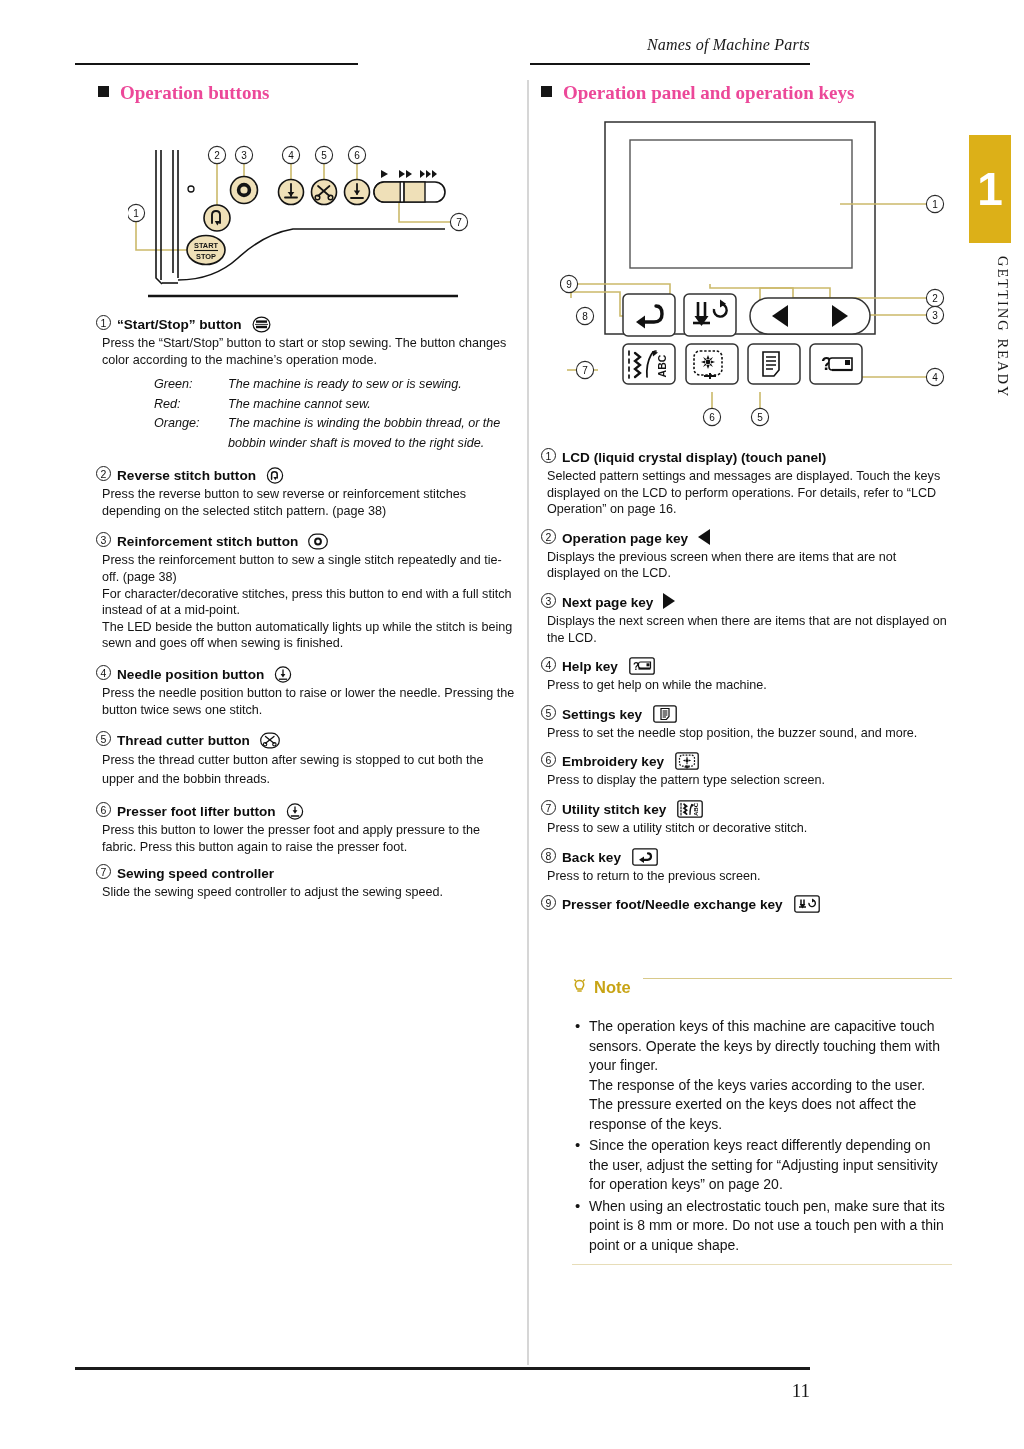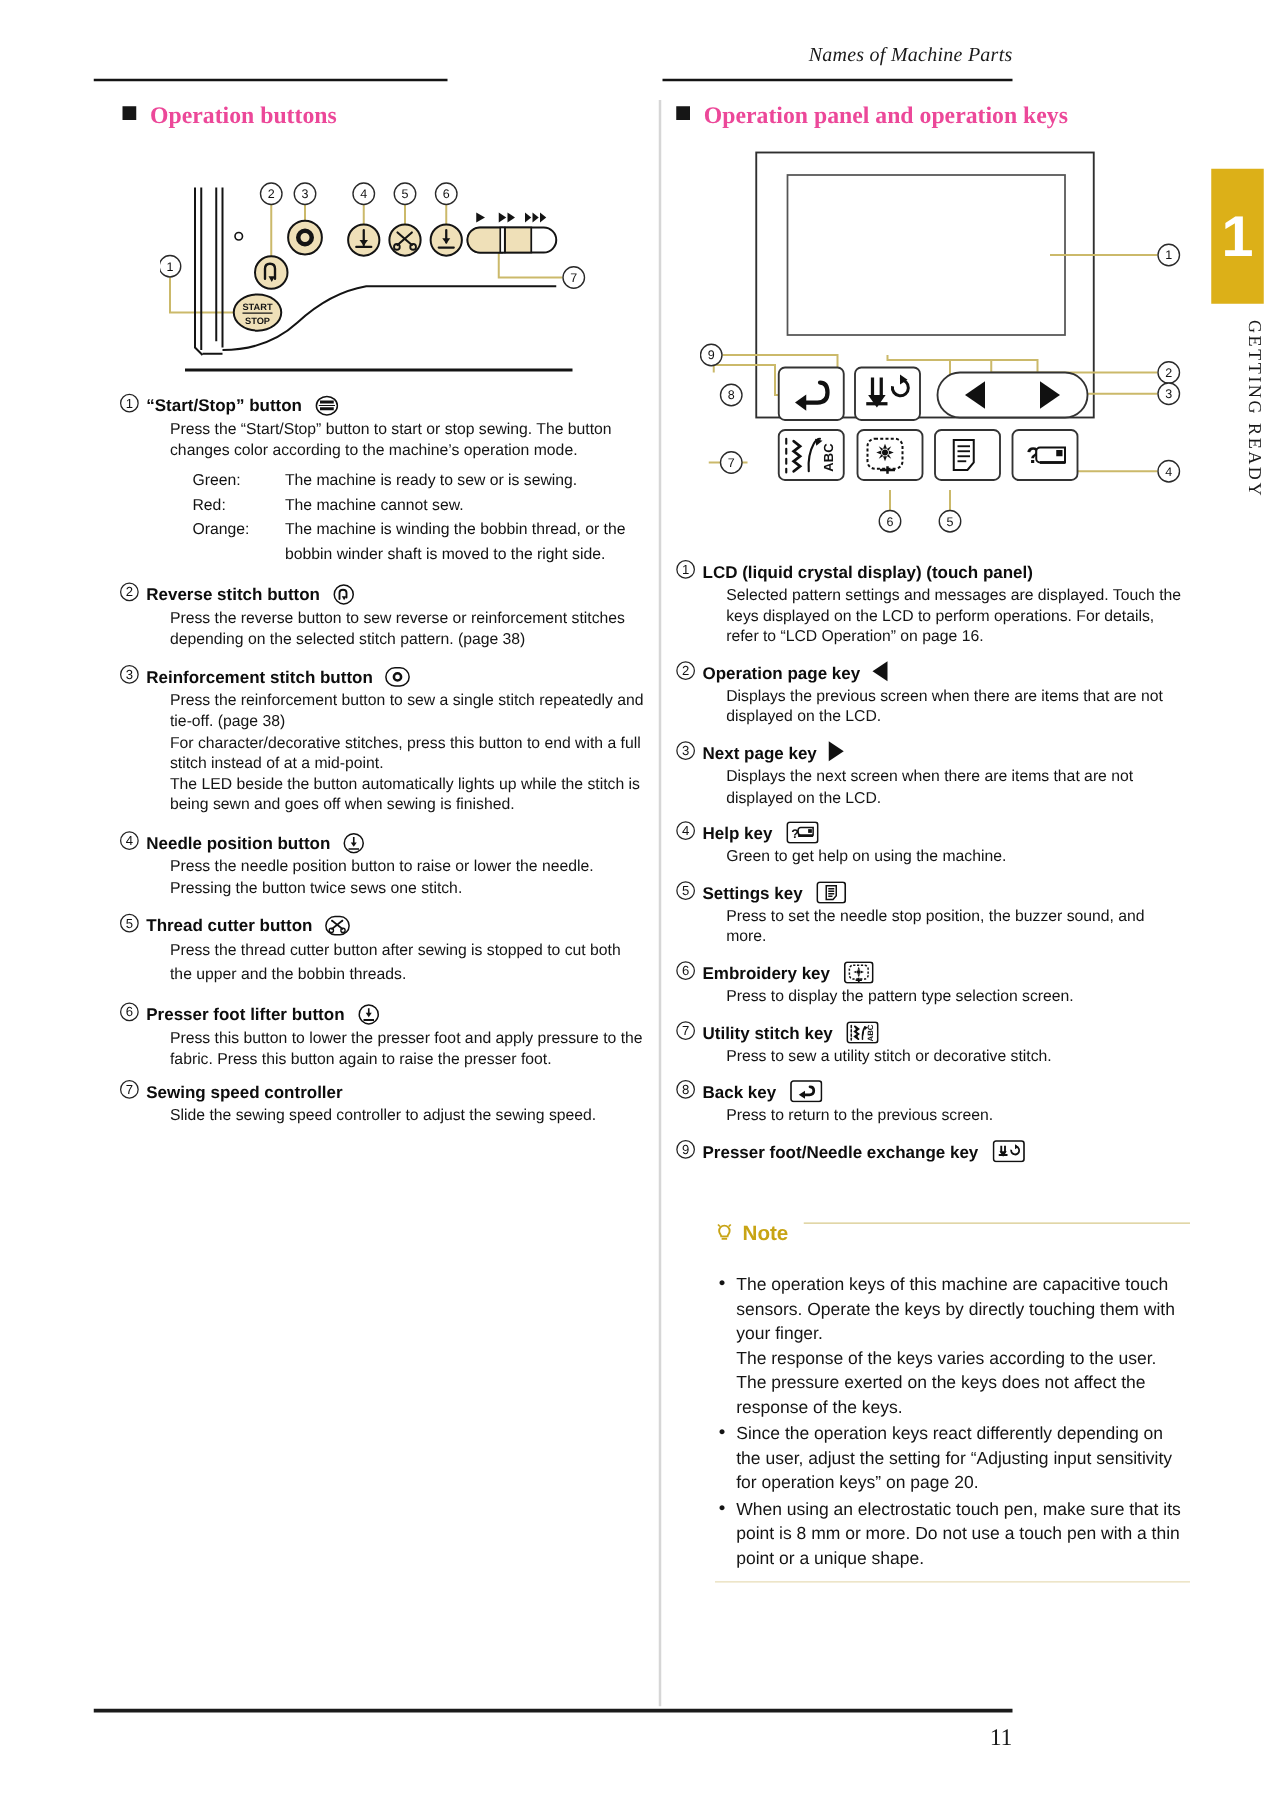--- a/index.html
+++ b/index.html
@@ -70,24 +70,24 @@
   
   .col{position:absolute;}
   .item{margin-bottom:9px;}
   .item-title{
     font-size:13.6px;font-weight:bold;color:#0d0d0d;
     line-height:19px;
     display:flex;align-items:flex-start;gap:6px;
   }
   .item-body{
     font-size:12.6px;line-height:16.6px;color:#141414;
-    margin-left:40px;margin-top:1px;
+    margin-left:6px;margin-top:1px;
   }
   .sub-table{
-    margin-left:58px;margin-top:7px;font-size:12.6px;line-height:19.5px;
+    margin-left:58px;margin-top:7px;font-size:12.6px;line-height:19.5px;font-style:italic;
   }
   .sub-row{display:flex;}
   .sub-key{width:74px;flex:none;}
   .sub-val{flex:1;}
 
   
   .cnum{
     display:inline-block;
     width:15px;height:15px;line-height:14px;
     border:1.1px solid #222;border-radius:50%;
@@ -536,21 +536,21 @@
         <span style="margin-left:5px;">
           <svg width="26" height="18" viewBox="0 0 26 18" style="vertical-align:-4px;">
             <rect x="0.8" y="0.8" width="24.4" height="16.4" rx="2" fill="#fff" stroke="#111" stroke-width="1.3"></rect>
             <text x="4" y="13" font-size="10" font-weight="bold" fill="#111" font-family="Liberation Sans, sans-serif">?</text>
             <path d="M11.5 5 h10 v6 h-10 a2 2 0 0 1 -2 -2 v-2 a2 2 0 0 1 2 -2 z" fill="#fff" stroke="#111" stroke-width="1.2"></path>
             <rect x="17.5" y="6.3" width="3" height="3" fill="#111"></rect>
             <path d="M9.5 11.8 L21.5 11.8" stroke="#111" stroke-width="1.7"></path>
           </svg>
         </span>
       </div>
-      <div class="item-body">Green to get help on using the machine.</div>
+      <div class="item-body">Press to get help on while the machine.</div>
     </div>
 
     <div class="item" style="margin-top:11px;">
       <div class="item-title">
         <span class="cnum">5</span>
         <span>Settings key</span>
         <span style="margin-left:5px;">
           <svg width="24" height="18" viewBox="0 0 24 18" style="vertical-align:-4px;">
             <rect x="0.8" y="0.8" width="22.4" height="16.4" rx="2" fill="#fff" stroke="#111" stroke-width="1.3"></rect>
             <path d="M8 3.5 h8 v8 l-2.6 3 h-5.4 z" fill="#fff" stroke="#111" stroke-width="1.2"></path>

